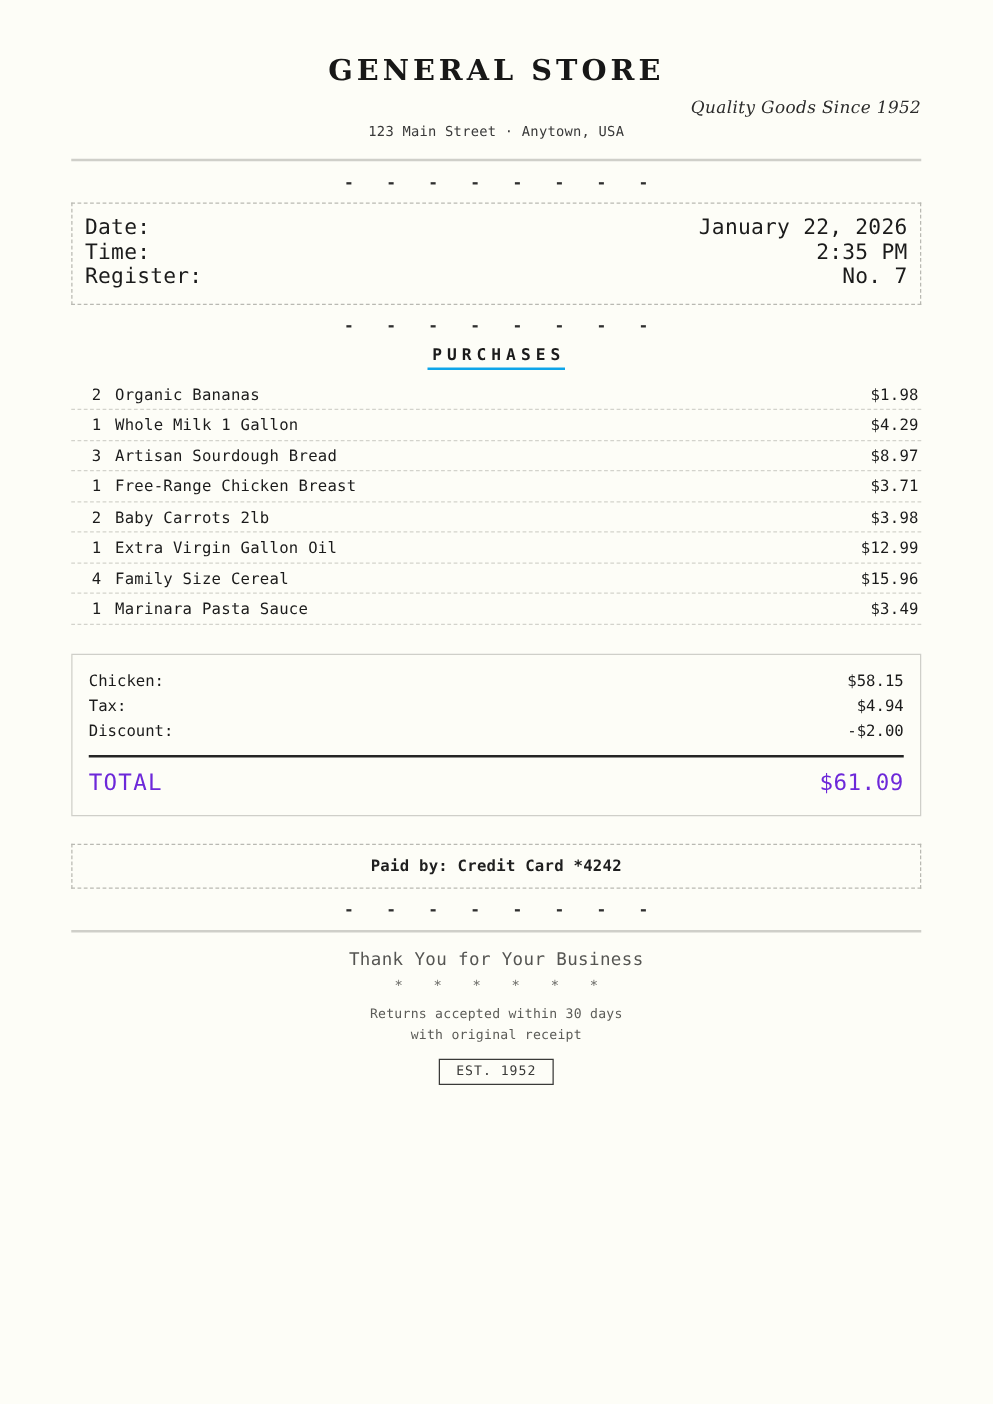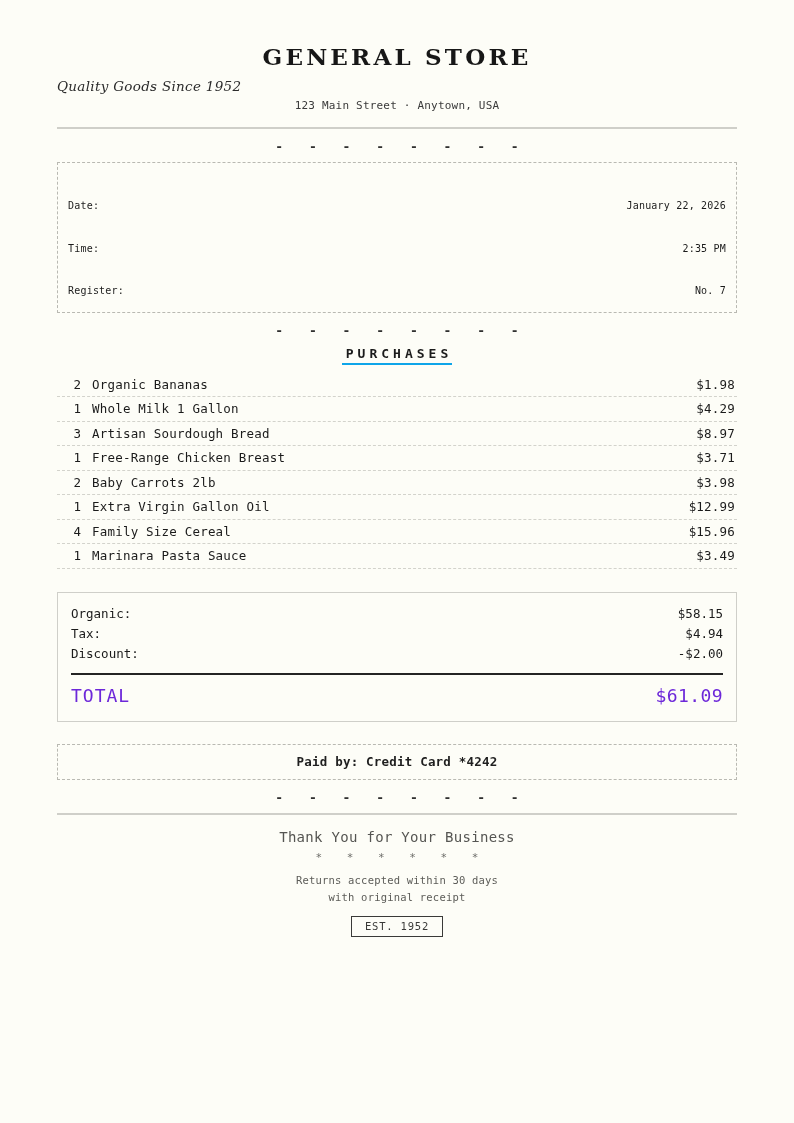--- a/index.html
+++ b/index.html
@@ -27,21 +27,21 @@
     text-align: center;
     font-family: "DejaVu Serif", serif;
     font-size: 23px;
     font-weight: bold;
     letter-spacing: 3.2px;
     color: #171717;
     margin: 0 0 9px 0;
     line-height: 1.1;
   }
   .tagline {
-    text-align: left;
+    text-align: right;
     font-family: "DejaVu Serif", serif;
     font-style: italic;
     font-size: 13.5px;
     color: #2b2b2b;
     margin: 0 0 5px 0;
     letter-spacing: 0.3px;
   }
   .address {
     text-align: center;
     font-size: 11px;
@@ -71,24 +71,23 @@
   
   .info-box {
     border: 1px dashed #b9b9b2;
     padding: 10px 10px 11px 10px;
     box-sizing: border-box;
   }
   .info-line {
     display: flex;
     justify-content: space-between;
     align-items: baseline;
-    font-size: 10px;
+    font-size: 17px;
     line-height: 19.5px;
     color: #1b1b1b;
-    margin-top: 23px;
   }
   .info-label { letter-spacing: 0.2px; }
   .info-value { letter-spacing: 0.2px; }
 
   
   .section-title {
     text-align: left;
     font-size: 13px;
     font-weight: bold;
     letter-spacing: 4px;
@@ -283,21 +282,21 @@
       </div>
       <div class="item-row">
         <span class="item-qty">1</span>
         <span class="item-name">Marinara Pasta Sauce</span>
         <span class="item-price">$3.49</span>
       </div>
     </div>
 
   <div class="totals-box">
     <div class="total-line">
-      <span>Organic:</span>
+      <span>Chicken:</span>
       <span>$58.15</span>
     </div>
     <div class="total-line">
       <span>Tax:</span>
       <span>$4.94</span>
     </div>
     <div class="total-line">
       <span>Discount:</span>
       <span>-$2.00</span>
     </div>

